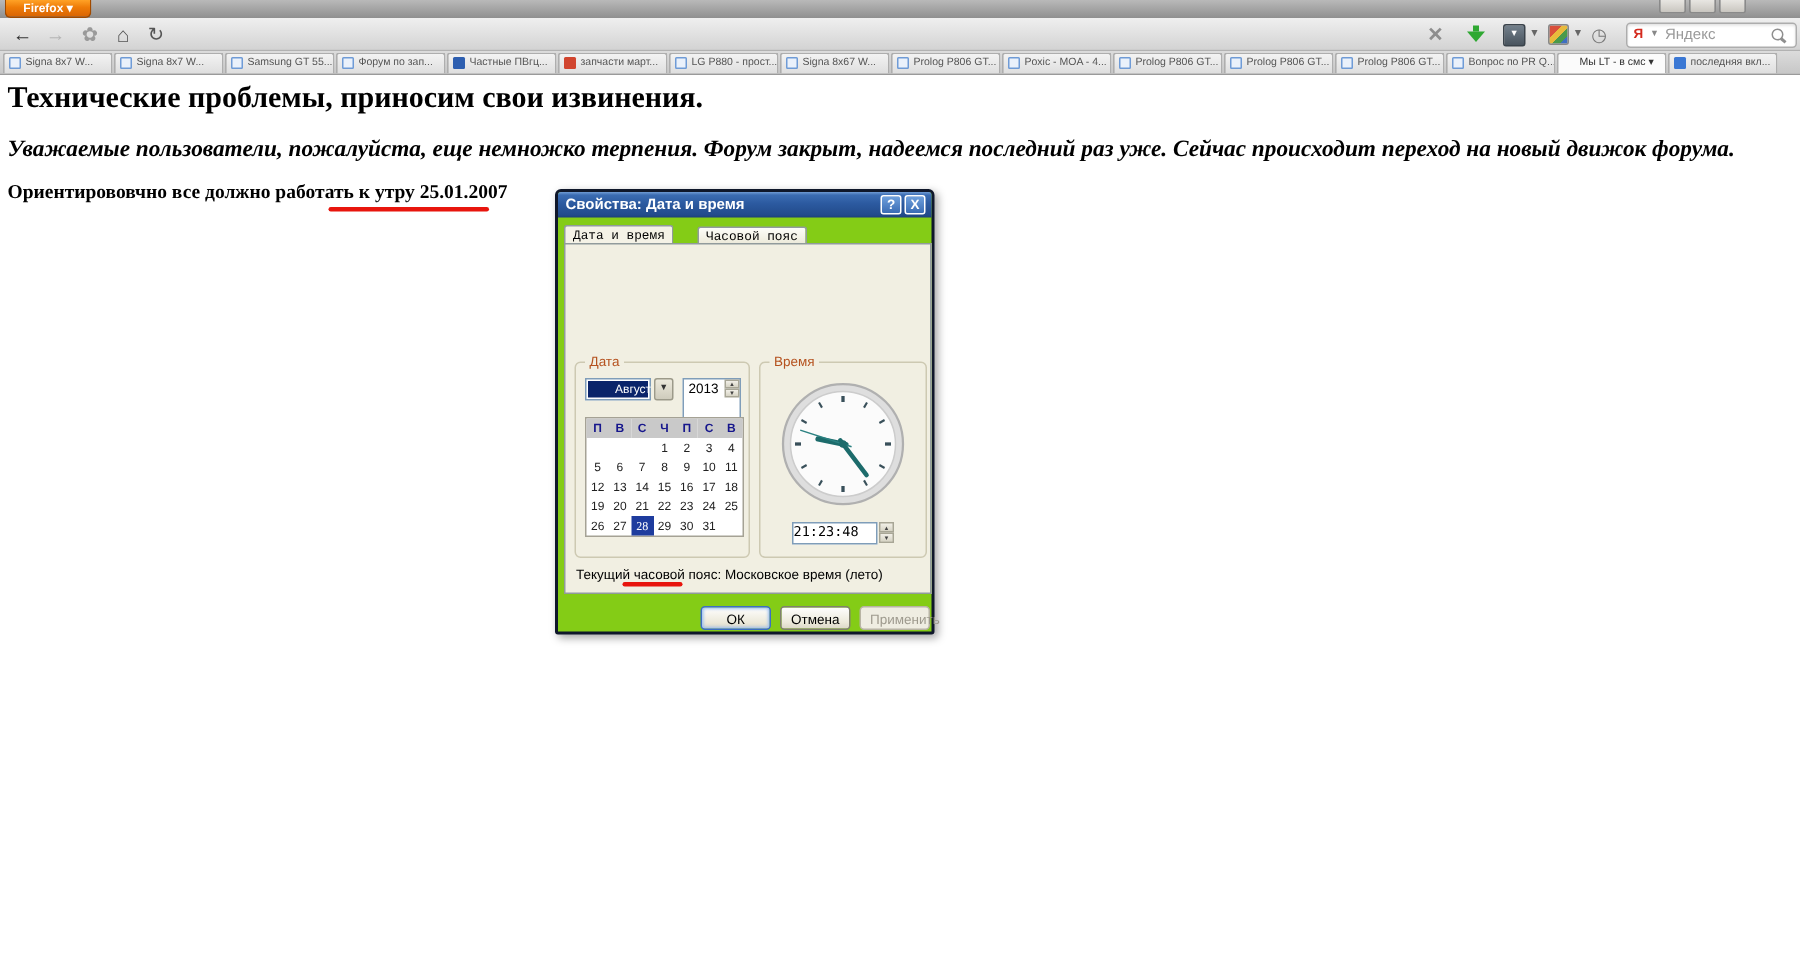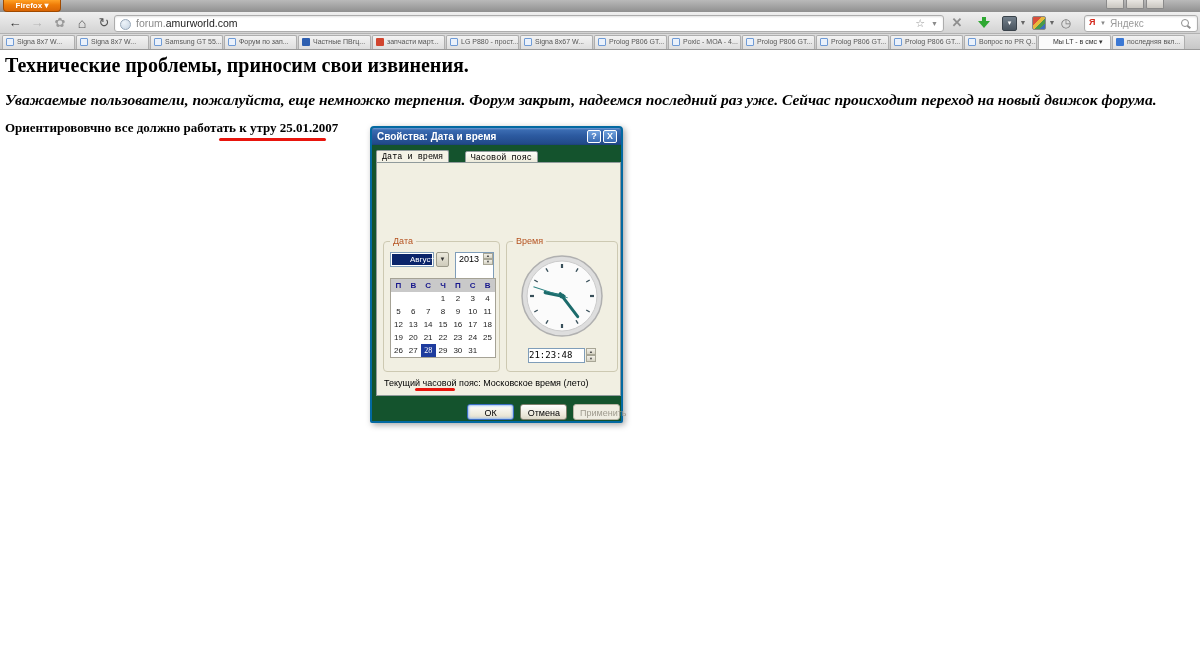--- a/index.html
+++ b/index.html
@@ -64,21 +64,21 @@
     font-weight:bold;font-size:20px;color:#000;}
   .pg-p{position:absolute;left:5px;top:91px;width:1190px;font-family:"Liberation Serif",serif;
     font-weight:bold;font-size:15.5px;color:#000;font-style:italic;}
   .pg-note{position:absolute;left:5px;top:120px;font-family:"Liberation Serif",serif;
     font-weight:bold;font-size:13px;color:#000;}
   .redline{position:absolute;background:#e8150d;border-radius:2px;}
   .redline1{left:219px;top:138px;width:107px;height:3px;}
 
   
   .xp{position:absolute;left:370px;top:126px;width:253px;height:297px;box-sizing:border-box;
-    background:#14532d;border:2px solid #0369a1;border-radius:4px 4px 2px 2px;
+    background:#84cc16;border:2px solid #0f172a;border-radius:4px 4px 2px 2px;
     box-shadow:2px 2px 6px rgba(0,0,0,.35);font-family:"Liberation Sans",sans-serif;}
   .xp-title{position:absolute;left:0;top:0;right:0;height:17px;border-radius:2px 2px 0 0;
     background:linear-gradient(180deg,#6f9bd4 0%,#3b6cb2 12%,#2c5aa0 45%,#224b8b 90%,#1d4078 100%);
     color:#fff;font-size:10px;font-weight:bold;line-height:17px;padding-left:5px;box-sizing:border-box;}
   .xp-tbtn{position:absolute;top:2px;width:14px;height:13px;border:1px solid #fff;border-radius:2px;
     background:linear-gradient(#6fa0dc,#3a6cb4);color:#fff;font-size:9px;line-height:11px;text-align:center;
     box-sizing:border-box;font-weight:bold;}
   .xp-help{right:20px;} .xp-close{right:4px;}
   .xp-tabs{position:absolute;left:4px;top:20px;height:14px;}
   .xp-tab{display:inline-block;height:13px;line-height:13px;padding:0 5px;font-size:8.5px;color:#000;
@@ -126,21 +126,21 @@
   .timespin{position:absolute;left:79px;top:106px;width:10px;height:15px;}
   .timespin span{display:block;height:7px;background:linear-gradient(#f2f0e8,#d6d3c4);border:1px solid #a8a696;
     box-sizing:border-box;font-size:4px;line-height:5px;text-align:center;color:#444;}
 
   .tznote{position:absolute;left:7px;top:215px;font-size:9px;color:#000;}
 
   .xp-btn{position:absolute;top:276px;width:47px;height:16px;box-sizing:border-box;font-size:9px;
     font-family:"Liberation Sans",sans-serif;text-align:center;line-height:14px;border-radius:3px;
     background:linear-gradient(#fefefe,#ece9da 70%,#dcd8c8);border:1px solid #80806e;color:#000;}
   .xp-ok{left:95px;border:1px solid #3c6ec4;box-shadow:inset 0 0 2px 1px #9fc2f0;}
-  .xp-cancel{left:148px;text-align:right;}
+  .xp-cancel{left:148px;}
   .xp-apply{left:201px;color:#9e9a8e;border-color:#b8b4a4;background:#efede2;}
 </style>
 </head>
 <body>
 
 <div class="titlebar">
   <div class="win-controls">
     <span></span>
     <span></span>
     <span></span>
@@ -150,26 +150,20 @@
   <span>Firefox</span> ▾
 </div>
 
 <div class="navbar">
   <span class="nav-ic" style="left:6px;width:18px;color:#333;font-weight:bold;">←</span>
   <span class="nav-ic" style="left:28px;width:18px;color:#b5b5b5;font-weight:bold;">→</span>
   <span class="nav-ic" style="left:52px;width:16px;color:#9a9a9a;">✿</span>
   <span class="nav-ic" style="left:74px;width:16px;color:#555;font-size:14px;">⌂</span>
   <span class="nav-ic" style="left:96px;width:16px;color:#555;">↻</span>
 
-  <div class="urlbar">
-    <span class="globe"></span>
-    <span class="txt"><span class="pre">forum.</span><span class="dom">amurworld.com</span></span>
-    <span class="star">☆</span>
-    <span class="drop">▼</span>
-  </div>
 
   <span class="nav-ic stop-x">✕</span>
   <div class="dl">
     <div class="stem"></div>
     <div class="tri"></div>
   </div>
   <div class="panel-ic">▾</div>
   <span class="nav-ic dd1">▼</span>
   <div class="color-ic"></div>
   <span class="nav-ic dd2">▼</span>

